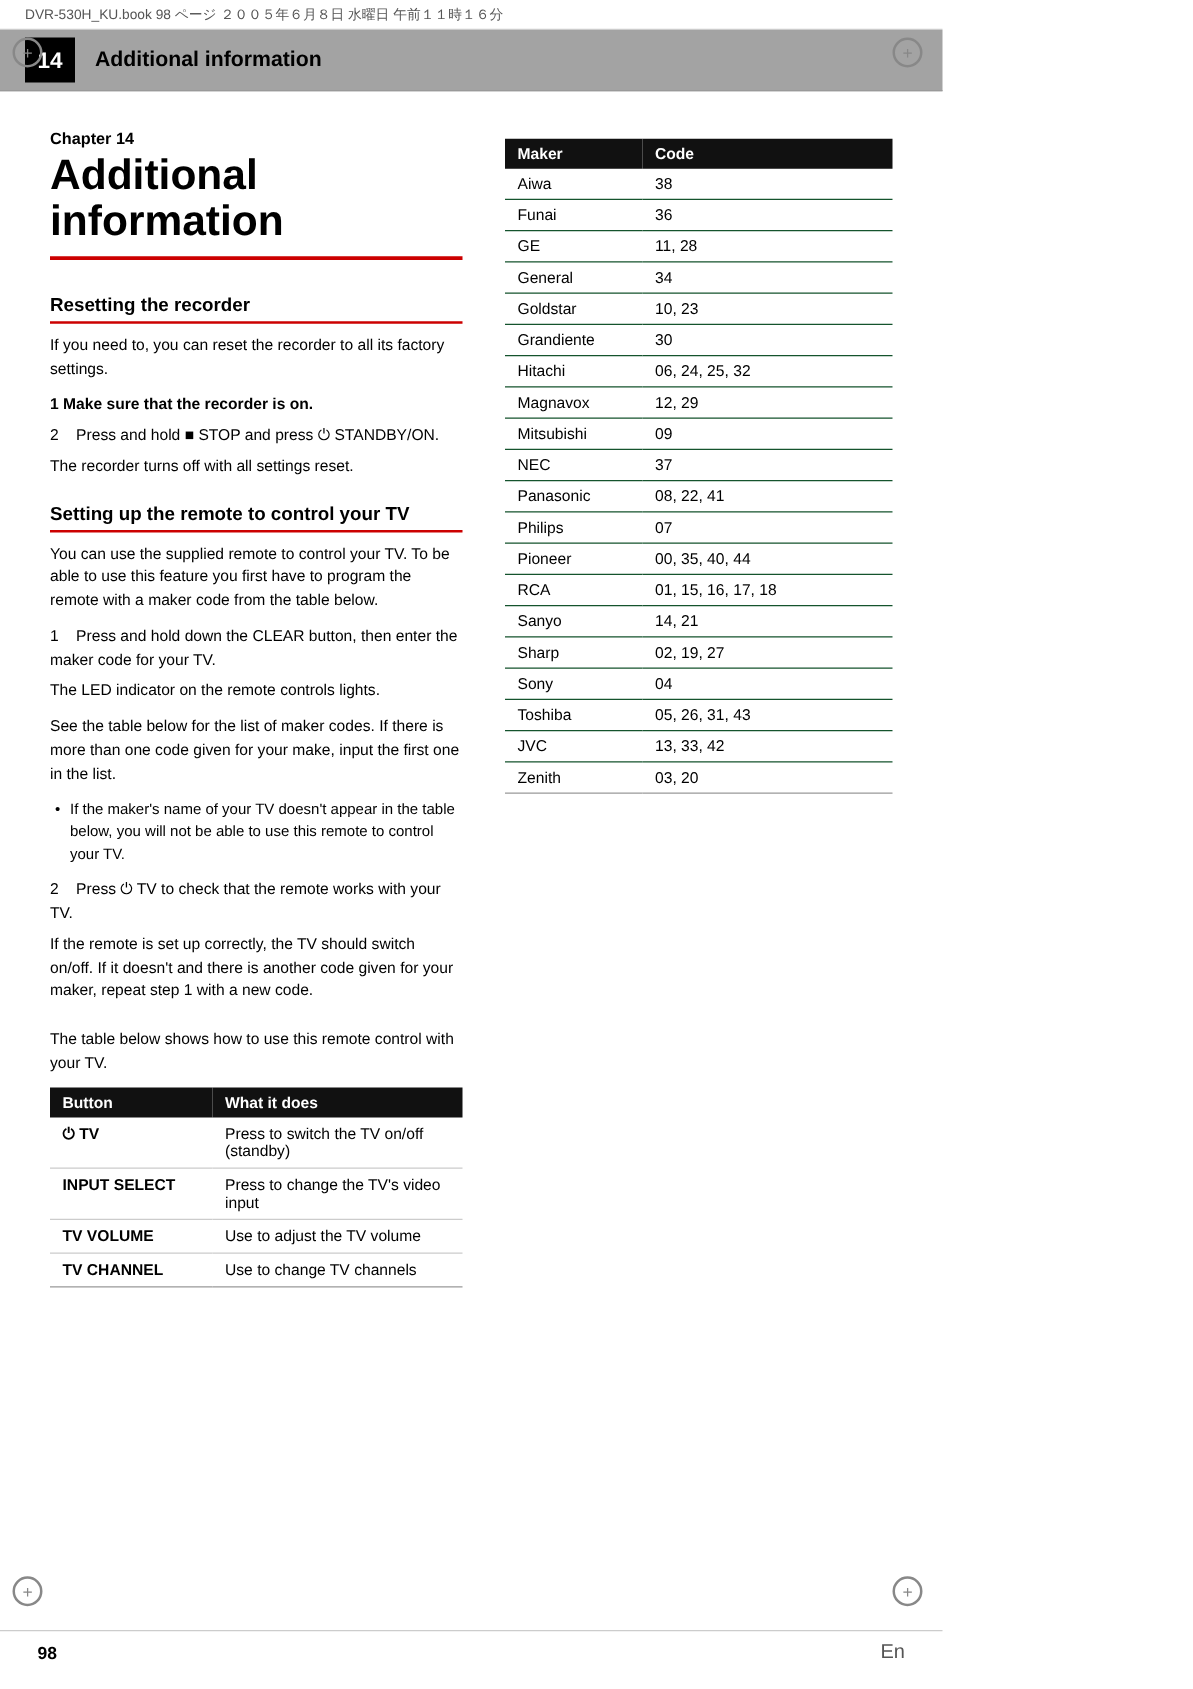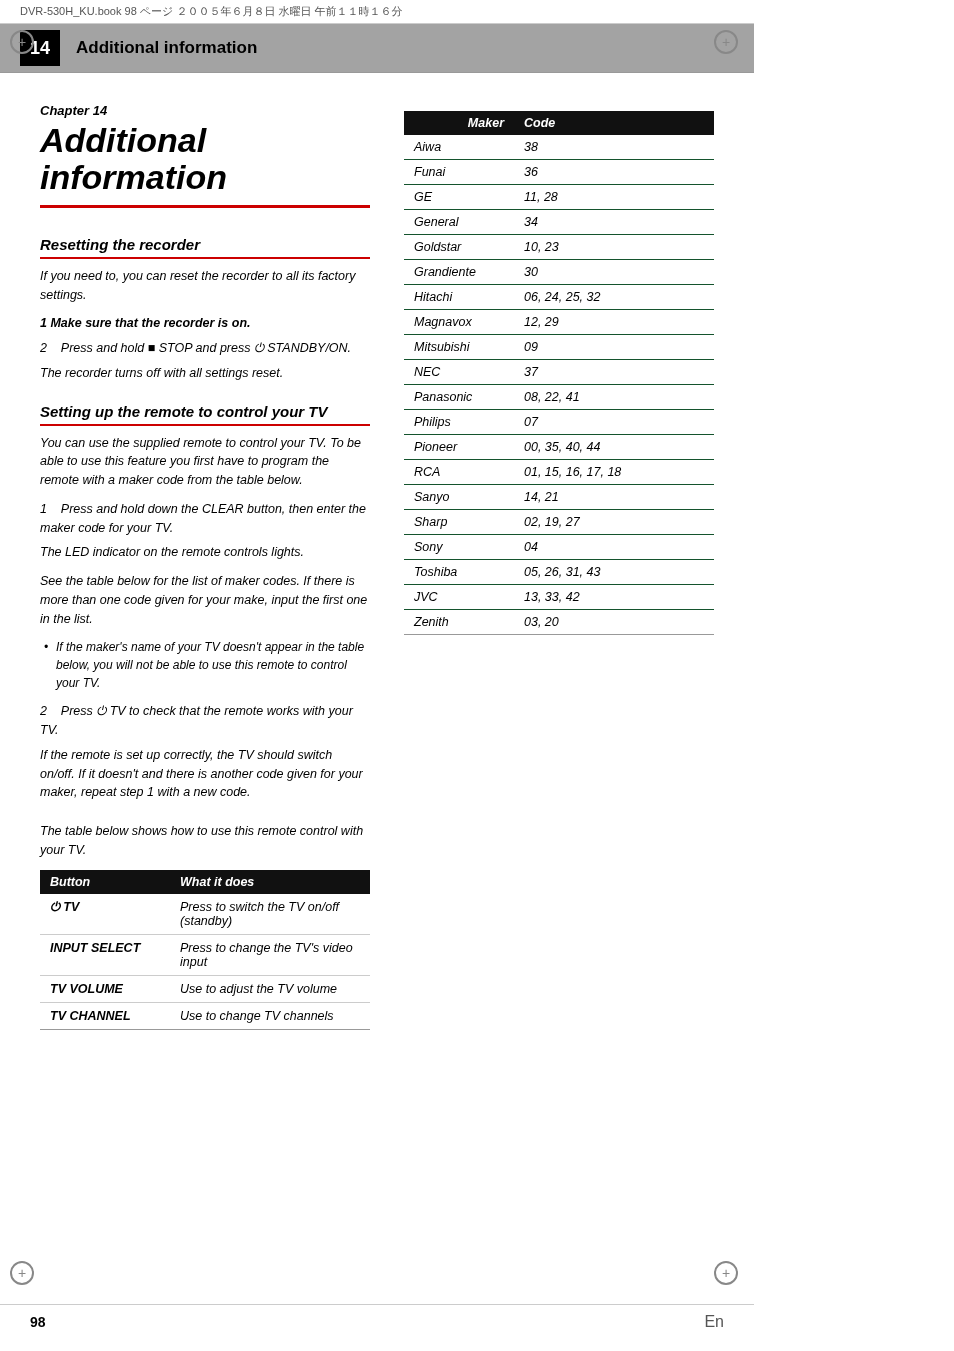--- a/index.html
+++ b/index.html
@@ -58,21 +58,20 @@
       color: #555;
       padding: 4px 20px;
       border-bottom: 1px solid #ccc;
     }
 
     
     .main-content {
       display: flex;
       padding: 30px 40px 30px 40px;
       gap: 34px;
-      font-style: italic;
     }
 
     .left-column {
       flex: 1;
       min-width: 0;
     }
 
     .right-column {
       width: 310px;
       flex-shrink: 0;
@@ -169,21 +168,20 @@
       border-bottom: 1px solid #14532d;
       color: #000;
     }
 
     .data-table tbody tr:last-child td {
       border-bottom: 1px solid #999;
     }
 
     .data-table thead tr th:first-child {
       width: 110px;
-      text-align: right;
     }
 
     
     .btn-table {
       width: 100%;
       border-collapse: collapse;
       font-size: 12.5px;
       margin-top: 8px;
     }
 

